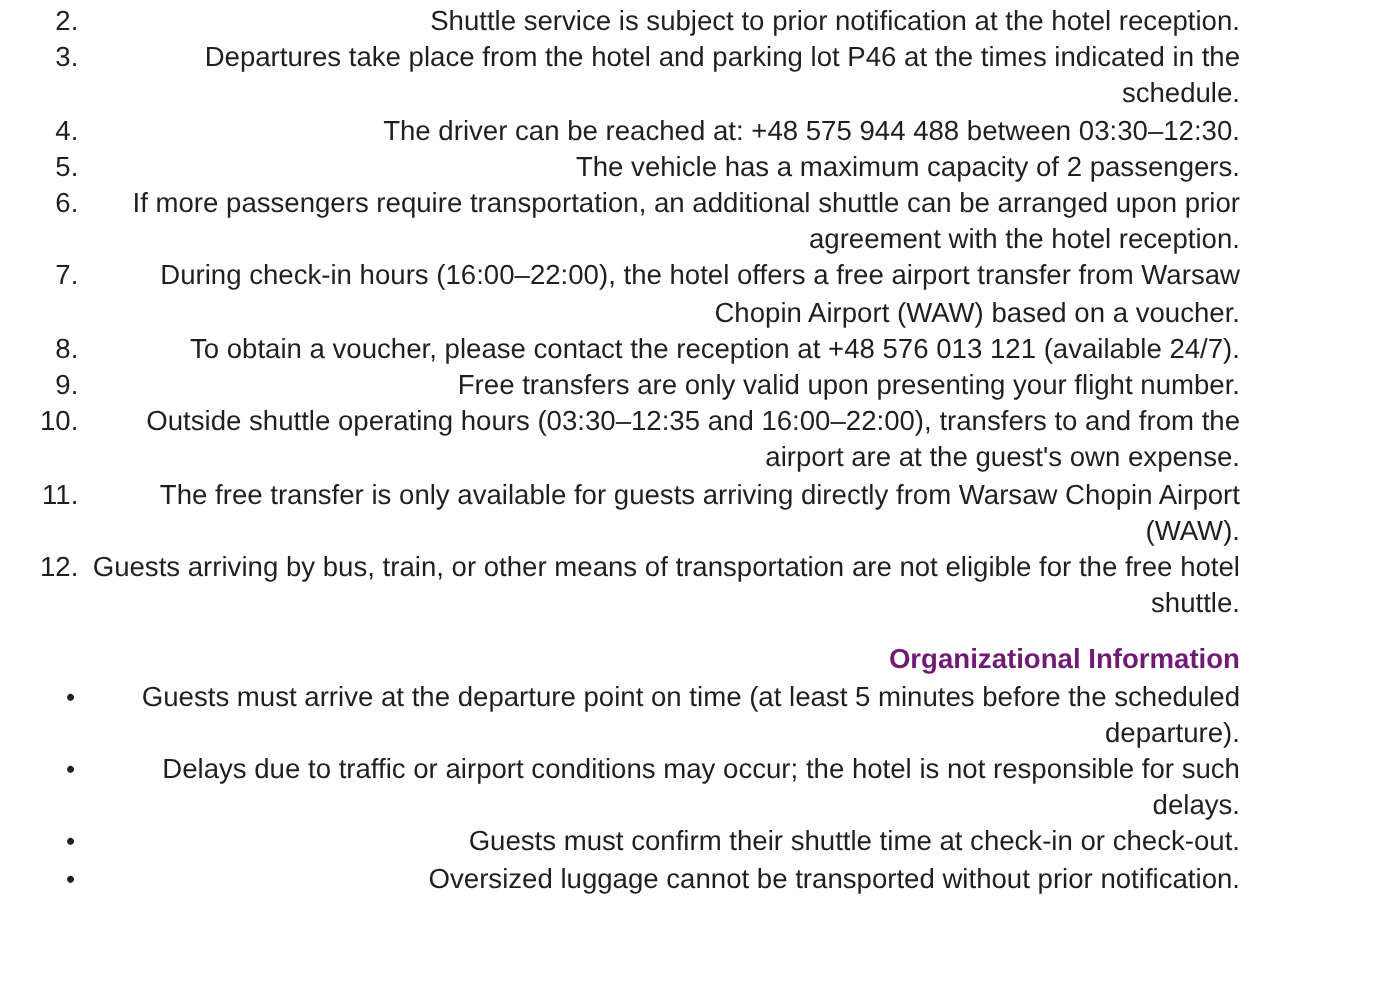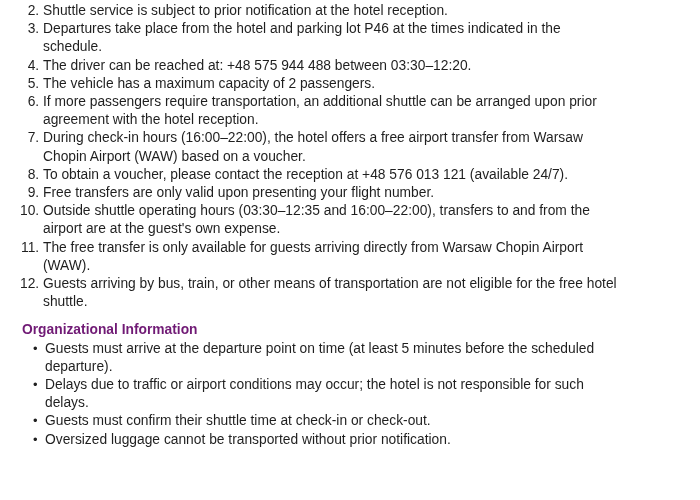--- a/index.html
+++ b/index.html
@@ -14,20 +14,21 @@
     color: #1f1f1f;
     font-family: "Liberation Sans", "DejaVu Sans", sans-serif;
     font-size: 13.8px;
     line-height: 18.2px;
     -webkit-font-smoothing: antialiased;
   }
   .doc {
     padding: 2px 80px 0 0;
     box-sizing: border-box;
     width: 700px;
+    text-align: right;
   }
   ol.rules {
     margin: 0;
     padding: 0 0 0 43px;
     list-style: decimal outside;
   }
   ol.rules li {
     margin: 0;
     padding: 0;
   }
@@ -58,21 +59,21 @@
   }
 </style>
 </head>
 <body>
 
 <div class="doc">
 
   <ol class="rules" start="2">
     <li>Shuttle service is subject to prior notification at the hotel reception.</li>
     <li>Departures take place from the hotel and parking lot P46 at the times indicated in the schedule.</li>
-    <li>The driver can be reached at: +48 575 944 488 between 03:30–12:20.</li>
+    <li>The driver can be reached at: +48 575 944 488 between 03:30–12:30.</li>
     <li>The vehicle has a maximum capacity of 2 passengers.</li>
     <li>If more passengers require transportation, an additional shuttle can be arranged upon prior agreement with the hotel reception.</li>
     <li>During check-in hours (16:00–22:00), the hotel offers a free airport transfer from Warsaw Chopin Airport (WAW) based on a voucher.</li>
     <li>To obtain a voucher, please contact the reception at +48 576 013 121 (available 24/7).</li>
     <li>Free transfers are only valid upon presenting your flight number.</li>
     <li>Outside shuttle operating hours (03:30–12:35 and 16:00–22:00), transfers to and from the airport are at the guest's own expense.</li>
     <li>The free transfer is only available for guests arriving directly from Warsaw Chopin Airport (WAW).</li>
     <li>Guests arriving by bus, train, or other means of transportation are not eligible for the free hotel shuttle.</li>
   </ol>
 

